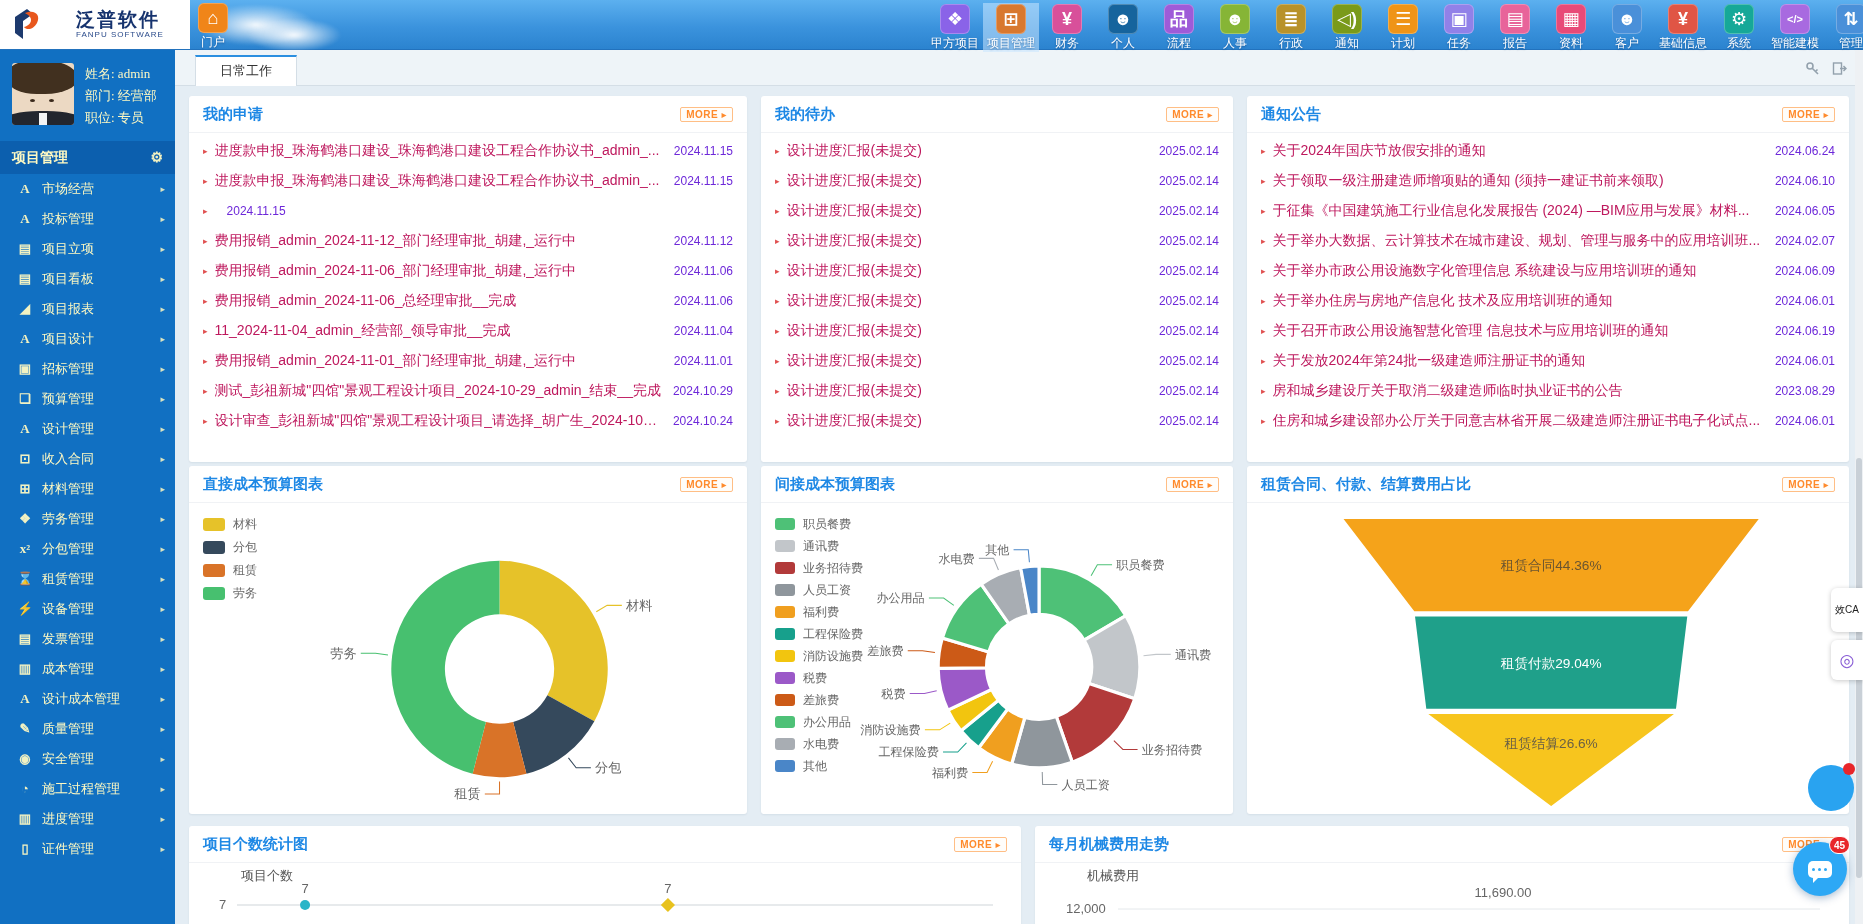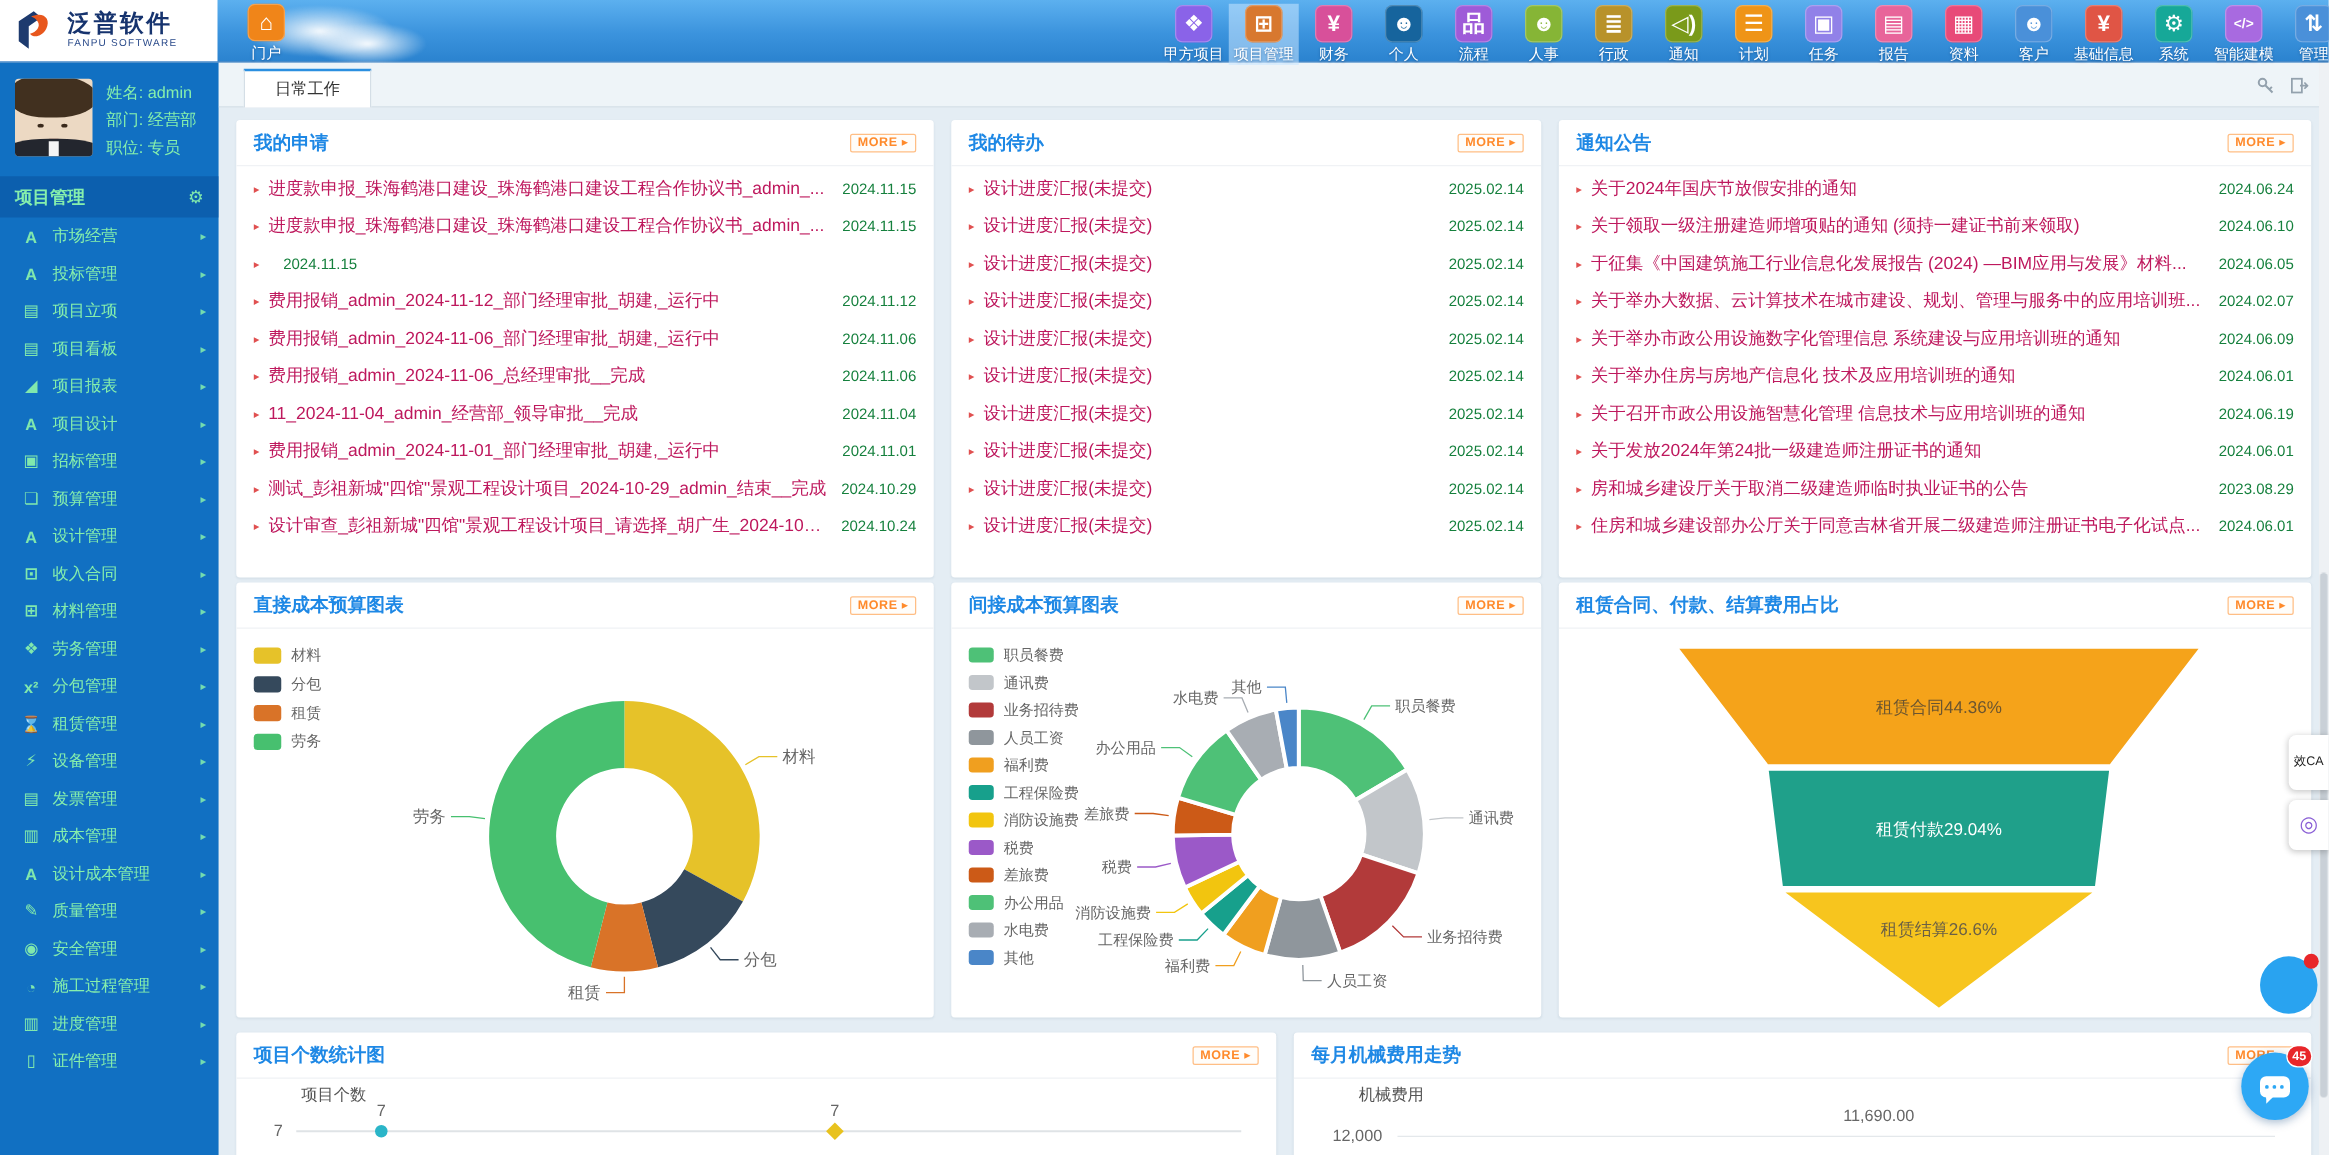--- a/index.html
+++ b/index.html
@@ -7,37 +7,37 @@
     font-family:"Liberation Sans","DejaVu Sans",sans-serif; background:#e4edf4; }
 
   
   .topbar { position:relative; height:50px;
     background:linear-gradient(180deg,#5cb0ef 0%,#3b93dd 55%,#2b83cf 100%);
     border-bottom:1px solid #2272bd; z-index:30; }
   .cloud { position:absolute; border-radius:50%; filter:blur(1px);
     background:radial-gradient(ellipse at center, rgba(255,255,255,.95), rgba(255,255,255,0) 70%); }
   .cloud.c1 { left:196px; top:4px; width:120px; height:42px; }
   .cloud.c2 { left:246px; top:18px; width:96px; height:34px; }
-  .logo-box { position:absolute; left:0; top:0; width:174px; height:49px; background:#fff;
-    display:flex; align-items:center; padding-left:9px; }
+  .logo-box { position:absolute; left:0; top:0; width:190px; height:49px; background:#fff;
+    display:flex; align-items:center; padding-left:9px;gap:22px; }
   .logo-mark { width:38px; height:36px; position:relative; margin-right:7px; flex:none; }
   .brand-cn { font-size:19px; font-weight:bold; color:#16336e; letter-spacing:2px; line-height:20px; }
   .brand-en { font-size:8px; color:#2a4a8a; letter-spacing:1px; }
   .nav-home { position:absolute; left:188px; top:3px; width:50px; text-align:center; }
   .nav-ico { width:30px; height:30px; border-radius:6px; margin:0 auto; color:#fff;
     display:flex; align-items:center; justify-content:center; font-size:18px; font-weight:bold;
     box-shadow:inset 0 0 0 1px rgba(255,255,255,.25); }
   .nav-lbl { font-size:12px; color:#fff; margin-top:1px; text-shadow:0 1px 2px rgba(0,40,90,.45); white-space:nowrap; }
   .topnav { position:absolute; right:-16px; top:3px; display:flex; }
   .nav-item { width:56px; text-align:center; padding-top:1px; cursor:pointer; }
   .nav-item.active { background:rgba(200,230,255,.55); }
 
   
   .shell { display:flex; height:874px; }
-  .sidebar { width:175px; background:#1170c2; color:#86efac; flex:none; }
+  .sidebar { width:175px; background:#1170c2; color:#fef9c3; flex:none;font-family:Liberation Serif, serif; }
   .user-card { display:flex; padding:13px 8px 12px 12px; }
   .avatar { width:62px; height:62px; border-radius:3px; background:#ecd9c3; position:relative;
     overflow:hidden; flex:none; }
   .avatar .hair { position:absolute; top:-3px; left:-4px; right:-4px; height:34px;
     background:#41301f; border-radius:40% 55% 48% 42%; }
   .avatar .eye { position:absolute; width:5px; height:3px; background:#3a2a1c; border-radius:50%; top:36px; }
   .avatar .e1 { left:18px; } .avatar .e2 { left:37px; }
   .avatar .mouth { position:absolute; left:26px; top:48px; width:10px; height:3px; background:#b97e6e; border-radius:2px; }
   .avatar .suit { position:absolute; bottom:-6px; left:-8px; right:-8px; height:20px;
     background:#23262e; border-radius:45% 45% 0 0; }
@@ -68,21 +68,21 @@
   .panel { background:#fff; border-radius:3px; box-shadow:0 1px 2px rgba(30,60,90,.08);
     display:flex; flex-direction:column; overflow:hidden; }
   .panel-hd { display:flex; align-items:center; justify-content:space-between; padding:9px 14px 8px; flex:none; }
   .panel-title { color:#1e88e5; font-weight:bold; font-size:15px; }
   .more-badge { font-size:10px; font-weight:bold; color:#ff8a2b; border:1px solid #ffbe85;
     border-radius:2px; padding:1px 5px; background:#fffdfa; cursor:pointer; letter-spacing:.5px; white-space:nowrap; }
   .panel-bd { flex:1; padding:3px 14px 8px; border-top:1px solid #f0f2f5; position:relative; }
   .lrow { display:flex; align-items:center; height:30px; cursor:pointer; }
   .lrow .blt { color:#e05050; font-size:9px; margin-right:7px; flex:none; }
   .lrow .txt { flex:1; color:#be185d; font-size:14px; white-space:nowrap; overflow:hidden; text-overflow:ellipsis; }
-  .lrow .dt { color:#15803d; font-size:12px; margin-left:12px; flex:none; }
+  .lrow .dt { color:#6d28d9; font-size:12px; margin-left:12px; flex:none; }
 
   .legend { position:absolute; left:14px; top:10px; z-index:2; }
   .lg-item { display:flex; align-items:center; height:23px; }
   .lg-item.small { height:22px; }
   .sw { width:22px; height:13px; border-radius:3px; margin-right:8px; flex:none; }
   .lg-txt { font-size:12px; color:#666; white-space:nowrap; }
   .chart-svg { position:absolute; left:0; top:0; width:100%; height:100%; overflow:visible; }
 
   .mini-label { font-size:13px; color:#555; margin:4px 0 0 52px; }
 

